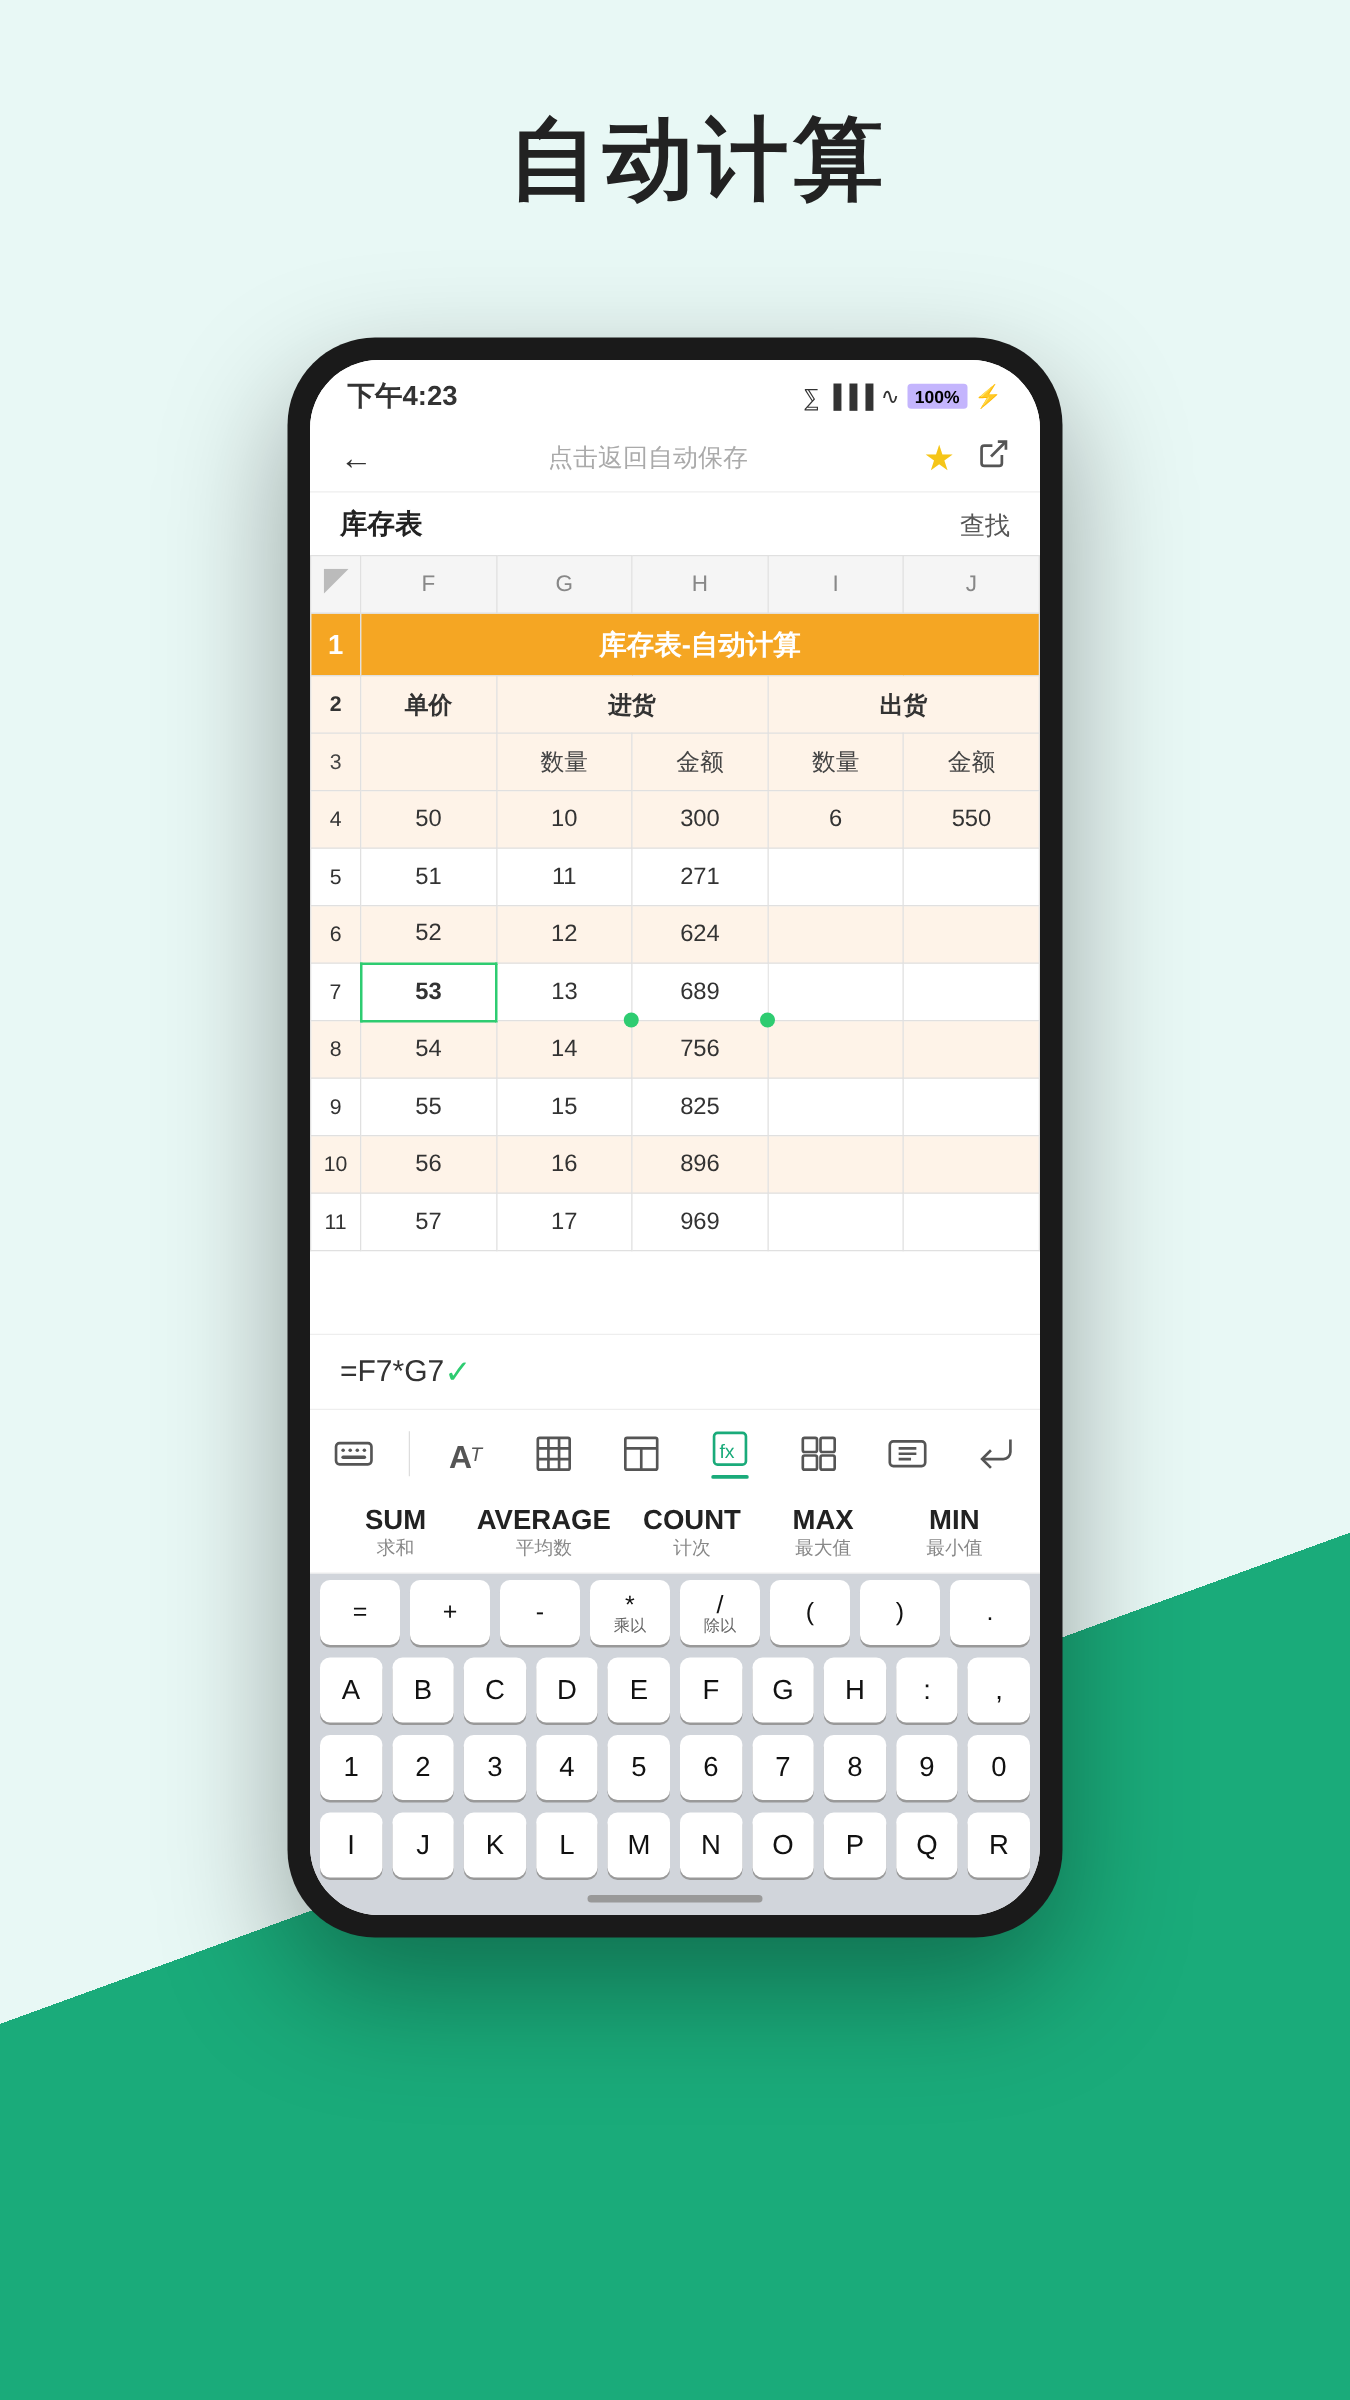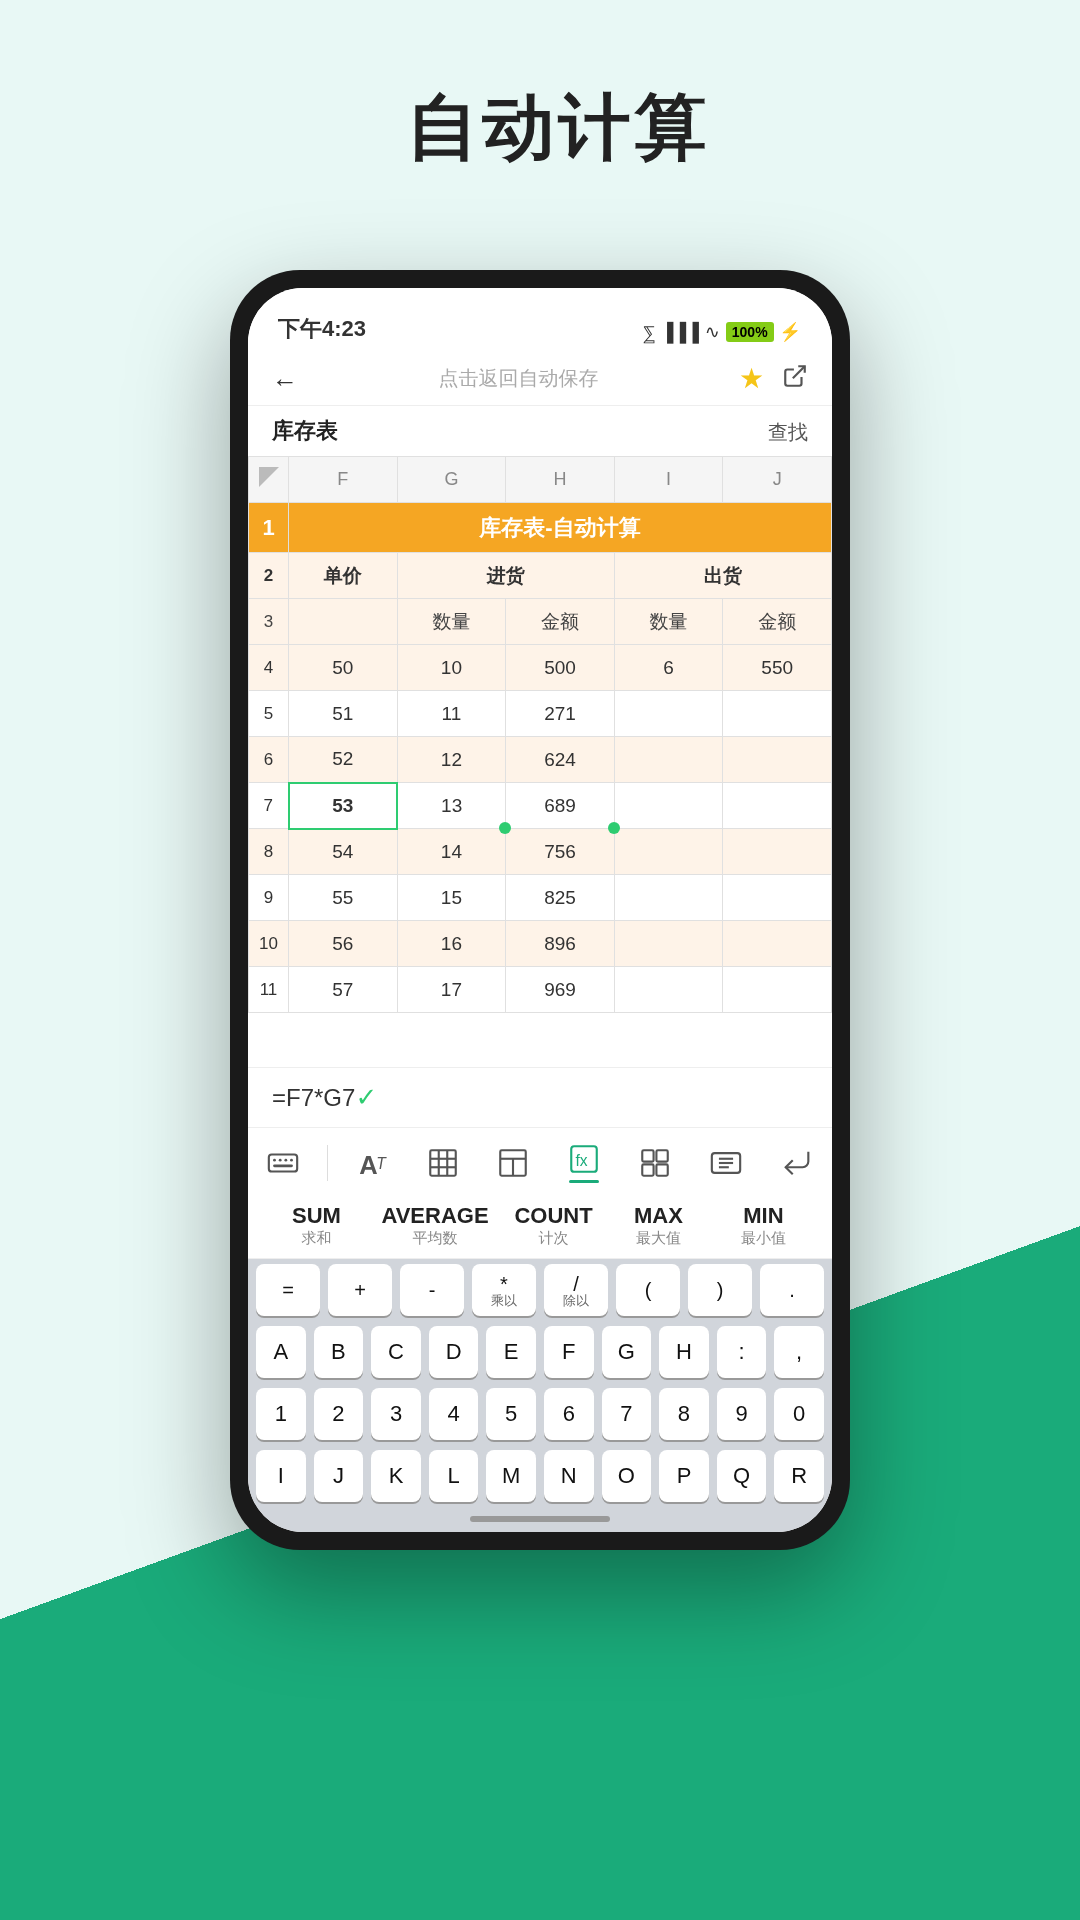--- a/index.html
+++ b/index.html
@@ -57,40 +57,40 @@
       background: #fff;
       border-radius: 55px;
       overflow: hidden;
       display: flex;
       flex-direction: column;
     }
 
     
     .status-bar {
       background: #fff;
-      padding: 26px 30px 8px;
+      padding: 14px 30px 8px;
       display: flex;
       justify-content: space-between;
-      align-items: flex-end;
+      align-items: center;
       flex-shrink: 0;
     }
     .status-time {
       font-size: 22px;
       font-weight: 600;
       color: #333;
     }
     .status-icons {
       display: flex;
       align-items: center;
       gap: 6px;
       font-size: 18px;
       color: #333;
     }
     .battery {
-      background: #84cc16;
+      background: #c4b5fd;
       border-radius: 3px;
       padding: 2px 6px;
       font-size: 14px;
       color: #000;
       font-weight: bold;
     }
 
     
     .nav-bar {
       background: #fff;
@@ -372,21 +372,21 @@
               <td>数量</td>
               <td>金额</td>
               <td>数量</td>
               <td>金额</td>
             </tr>
 
             <tr class="data-row shaded">
               <td class="row-num-cell">4</td>
               <td>50</td>
               <td>10</td>
-              <td>500</td>
+              <td>300</td>
               <td>6</td>
               <td>550</td>
             </tr>
             <tr class="data-row">
               <td class="row-num-cell">5</td>
               <td>51</td>
               <td>11</td>
               <td>271</td>
               <td></td>
               <td></td>

